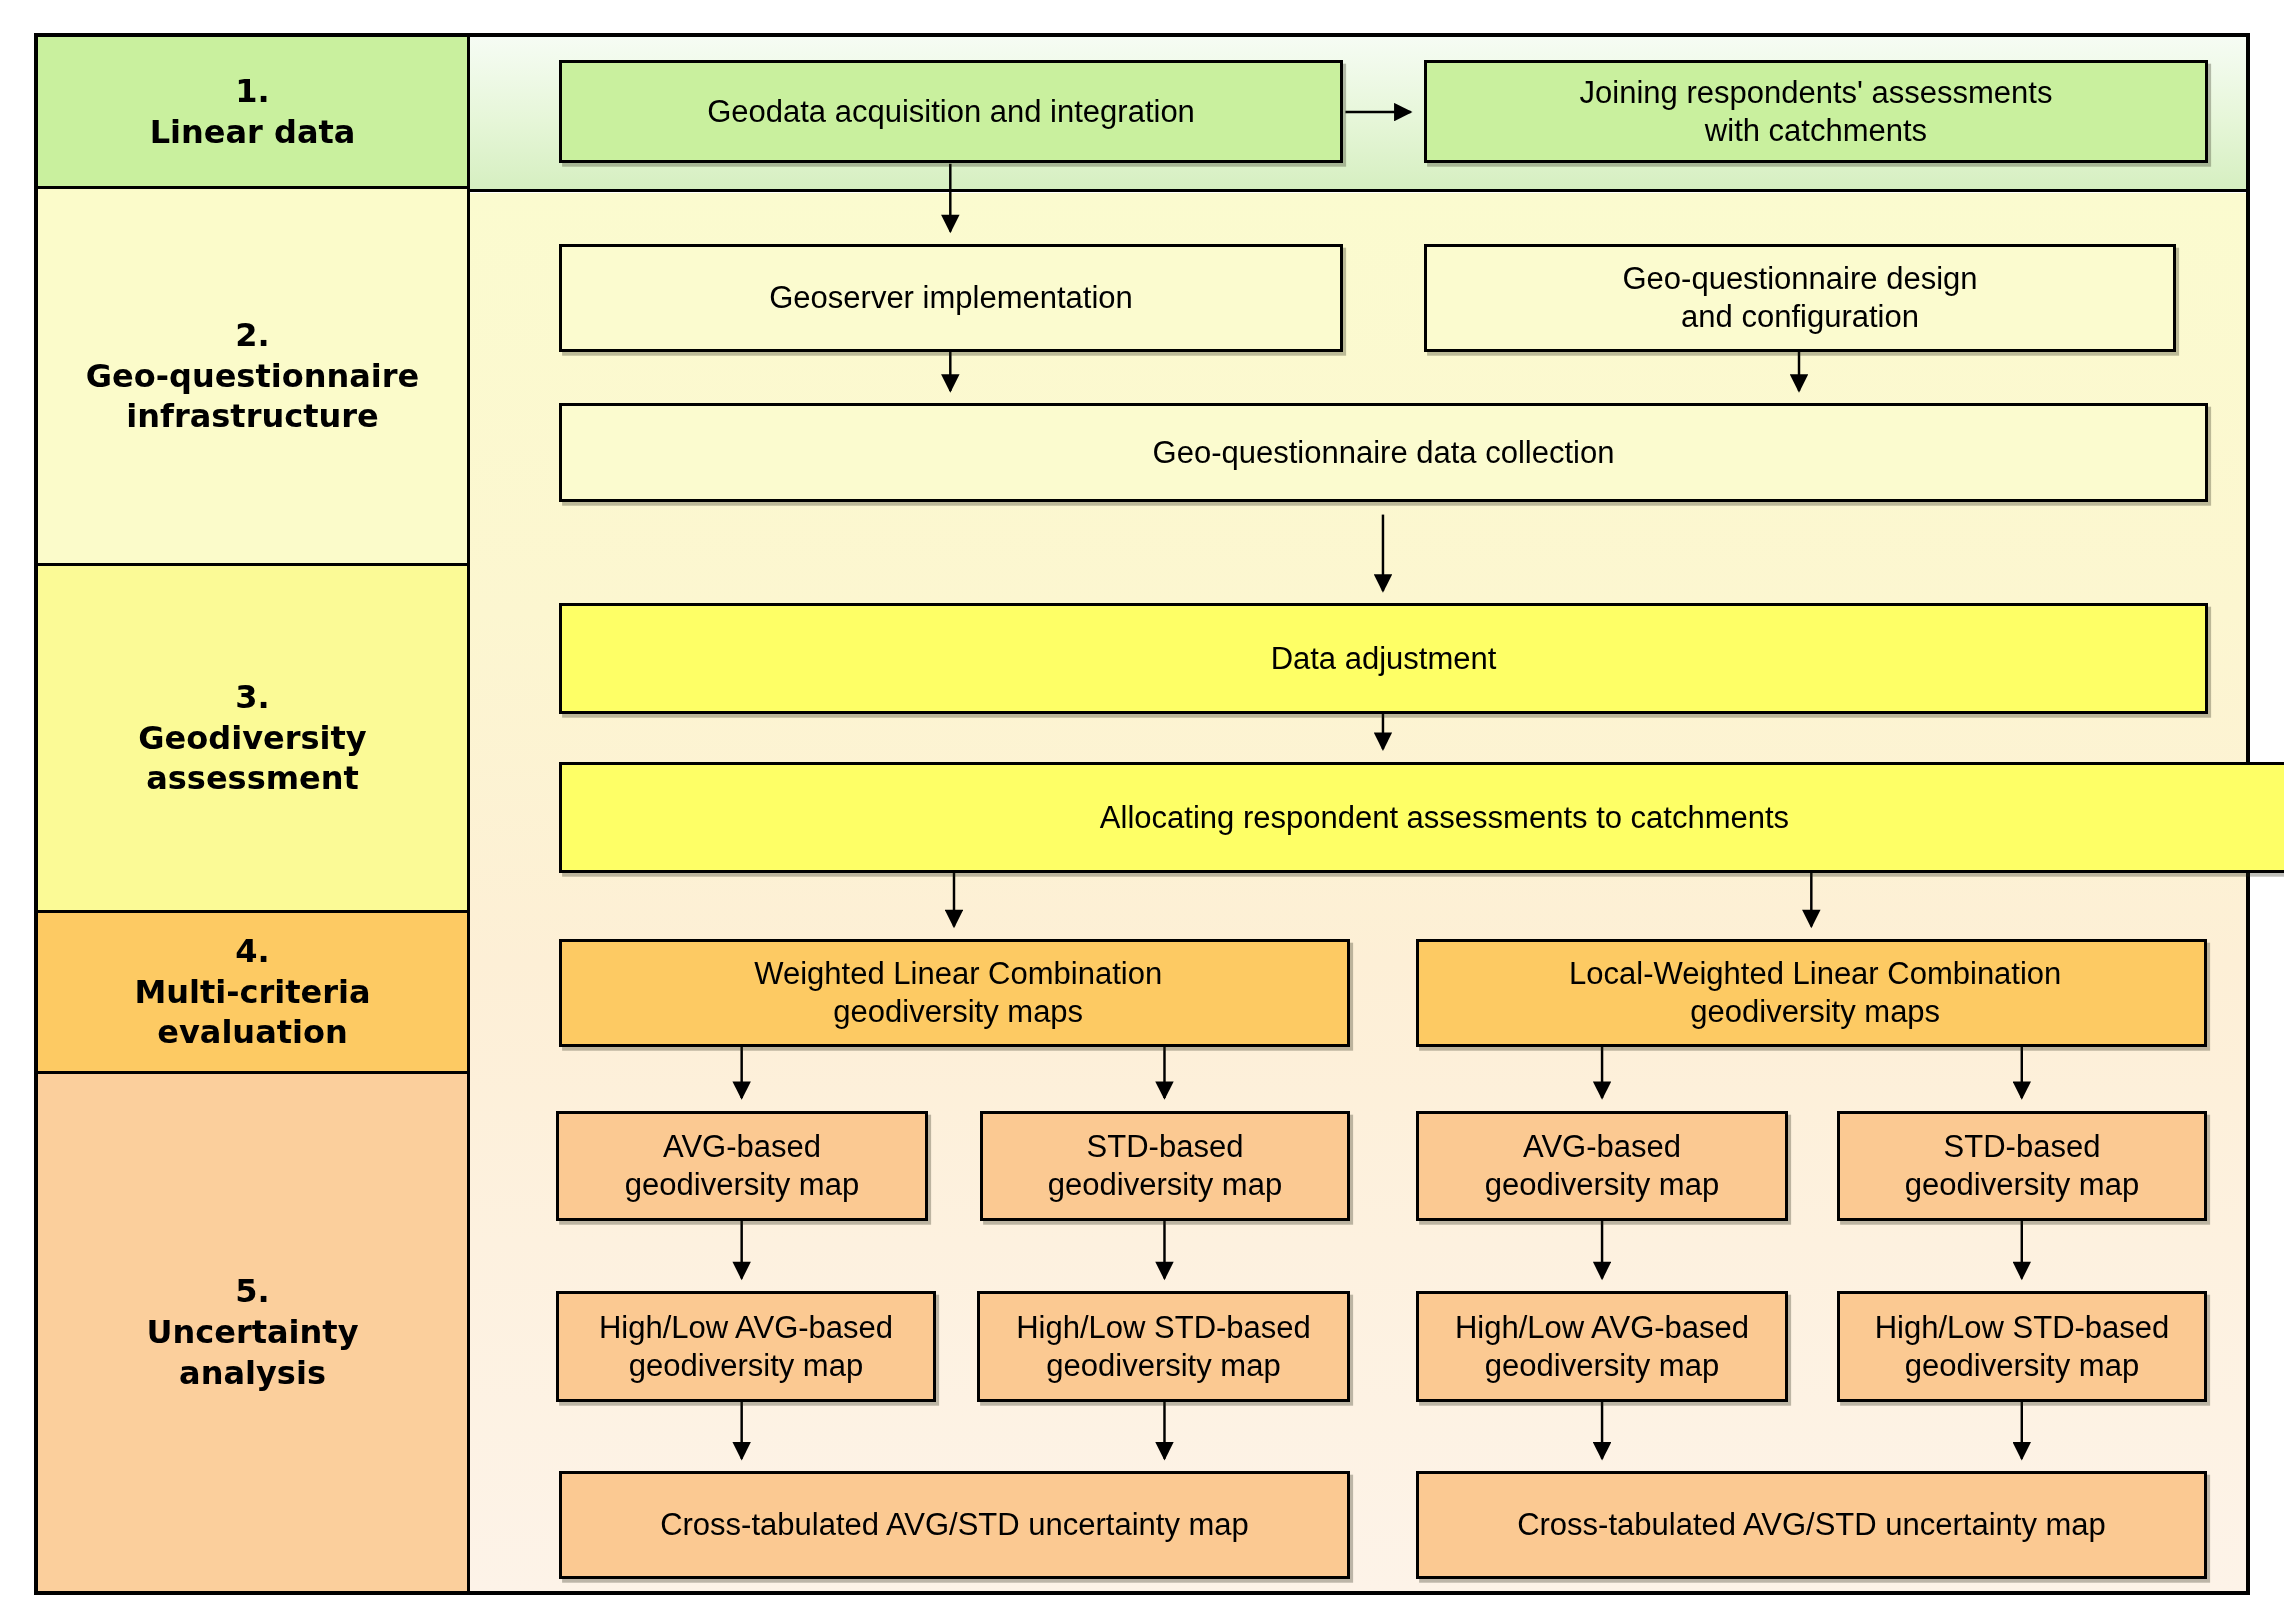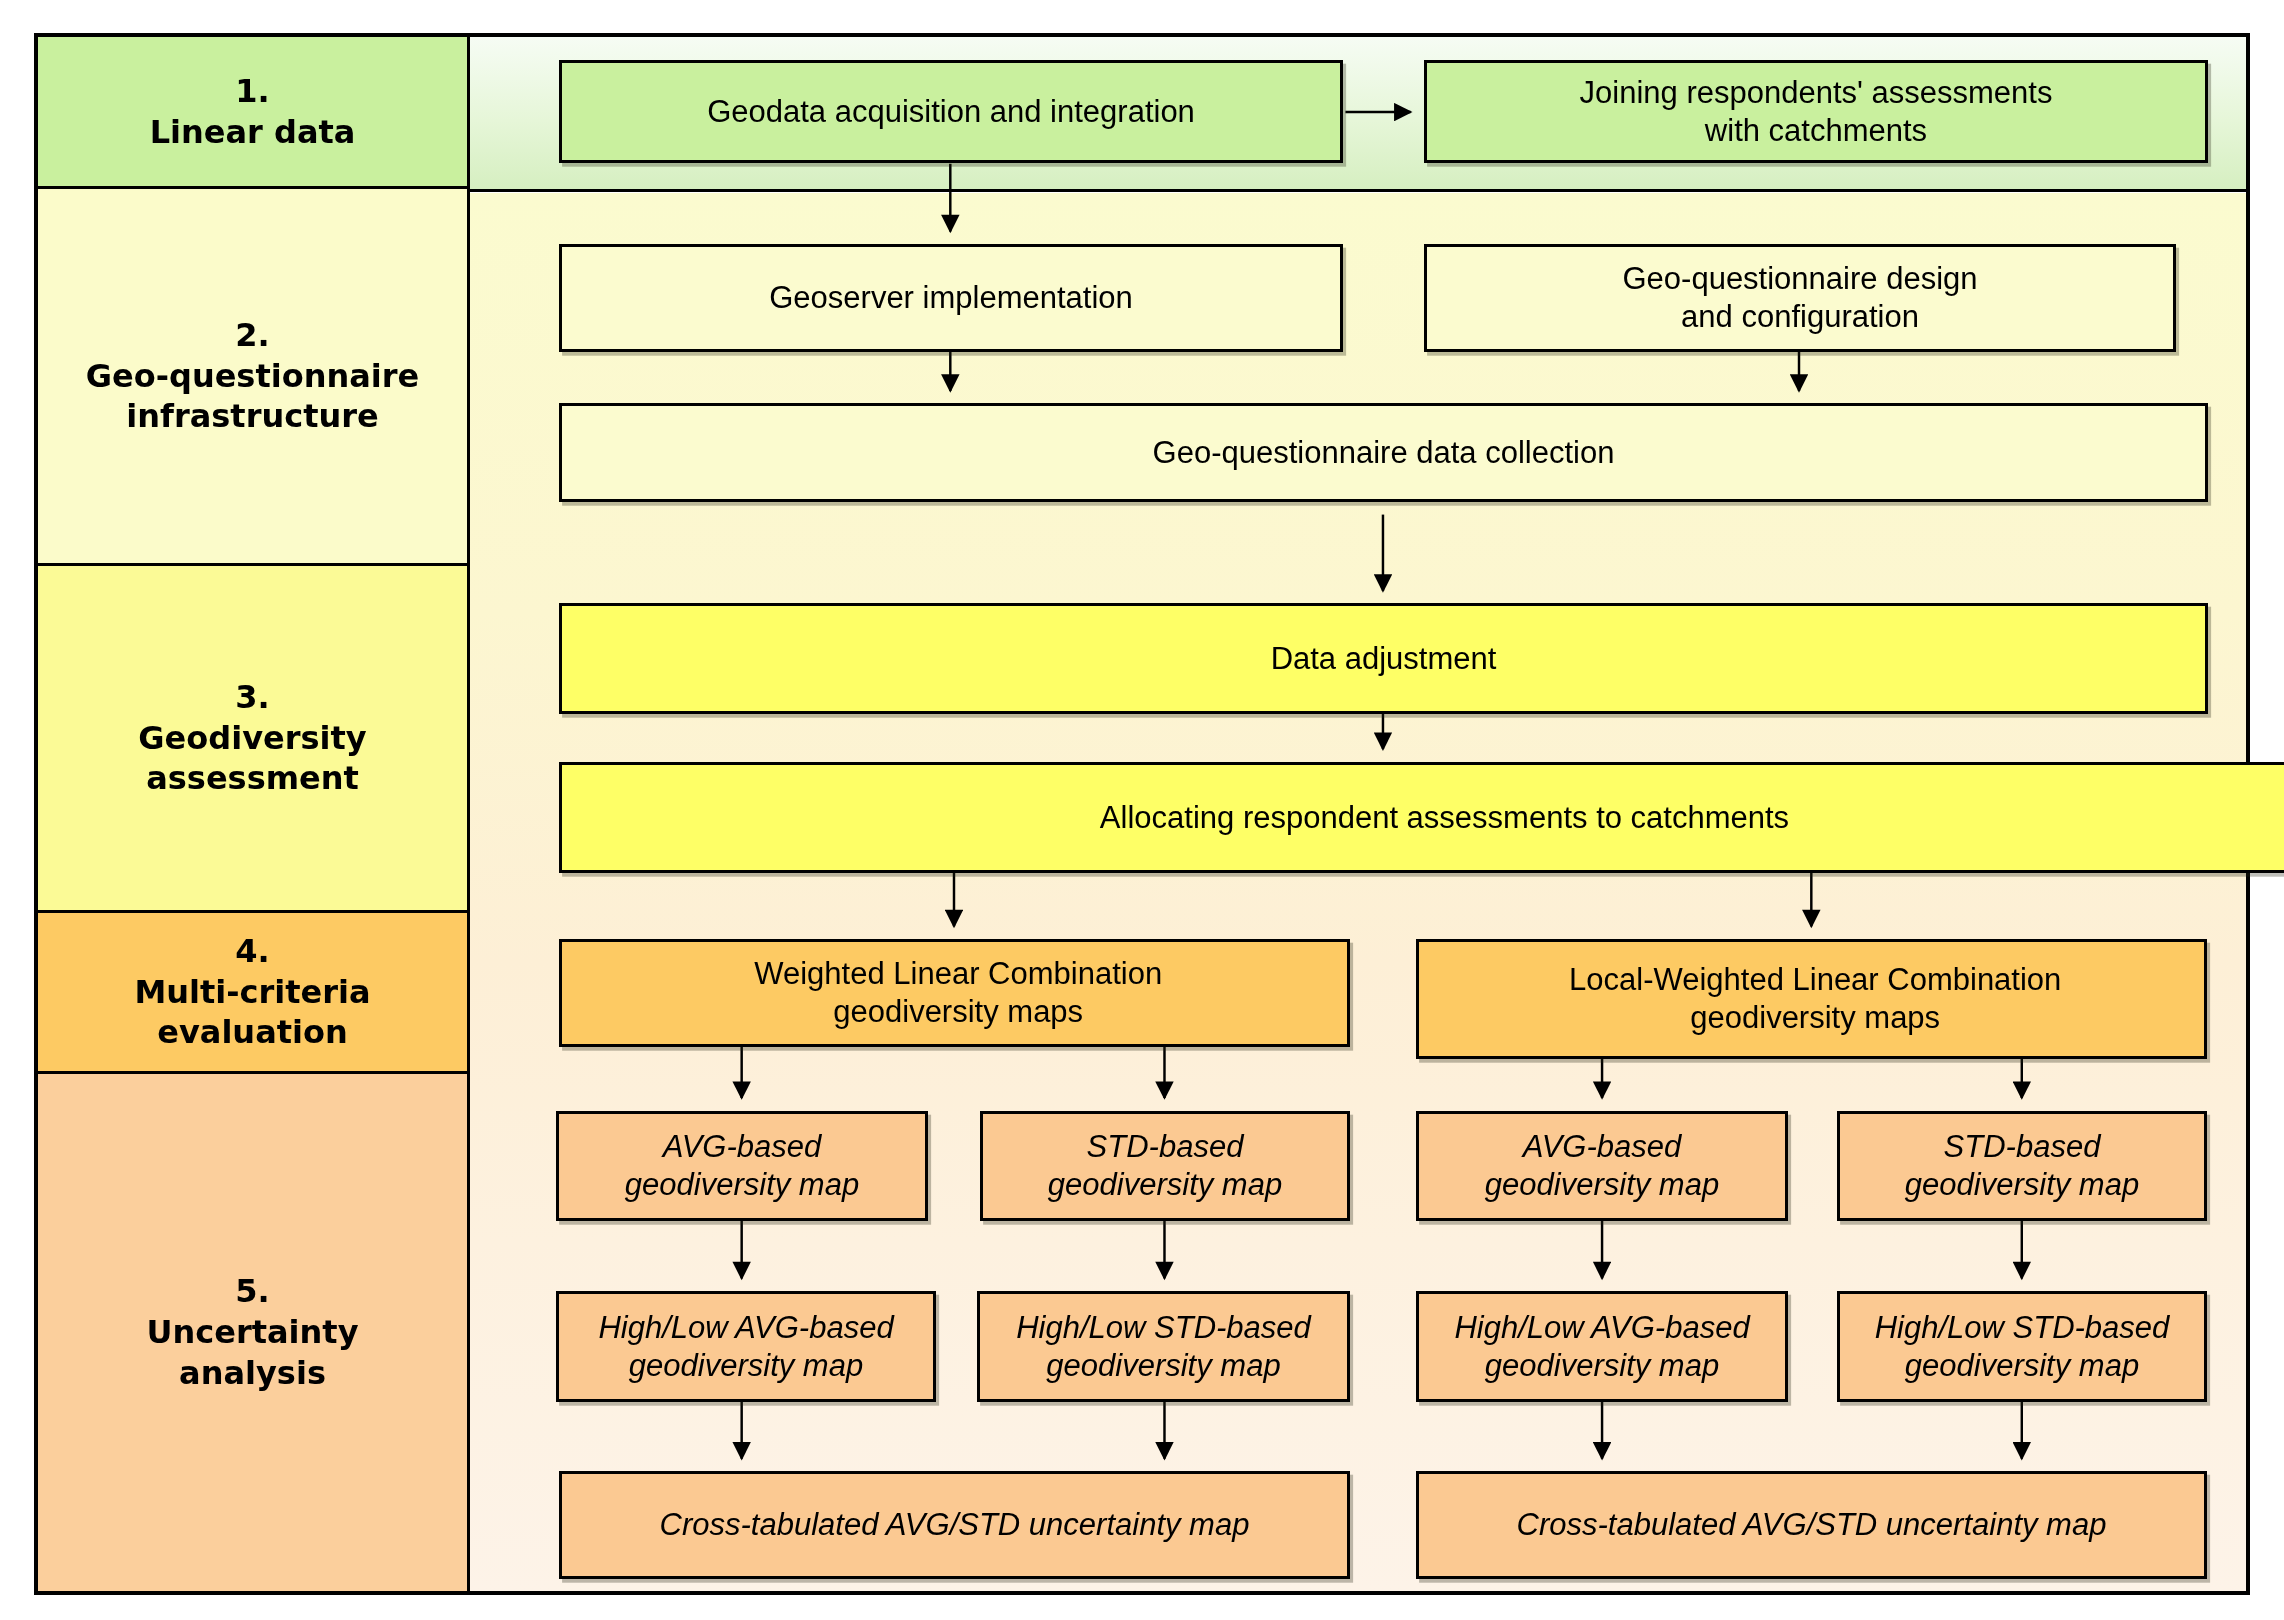--- a/index.html
+++ b/index.html
@@ -66,31 +66,31 @@
     display: flex; align-items: center; justify-content: center;
     text-align: center;
     font-size: 31px; line-height: 1.22;
     white-space: pre-line;
     padding: 3.7px 8.6px;
   }
   .fill-green  { background: var(--box-green,  #c9f09e); }
   .fill-pale   { background: var(--box-pale,   #fbfbcf); }
   .fill-yellow { background: var(--box-yellow, #feff66); }
   .fill-orange { background: var(--box-orange, #fdca63); padding-left: 16px; }
-  .fill-peach  { background: var(--box-peach,  #fbc992); font-style: italic; }
+  .fill-peach  { background: var(--box-peach,  #fbc992); }
 
   #n-geodata    { left: 89px;  top: 23.4px;   width: 784px; height: 103px; }
   #n-joining    { left: 954px; top: 23.4px;   width: 784px; height: 103px; }
   #n-geoserver  { left: 89px;  top: 207px;  width: 784px; height: 108px; }
   #n-design     { left: 954px; top: 207px;  width: 752px; height: 108px; }
   #n-collect    { left: 89px;  top: 366px;  width: 1649px; height: 99px; }
   #n-adjust     { left: 89px;  top: 566px;  width: 1649px; height: 111px; }
   #n-allocate   { left: 89px;  top: 725px; width: 1771px; height: 111px; }
   #n-wlc        { left: 89px;  top: 902px; width: 791px; height: 108px; }
-  #n-lwlc       { left: 946px; top: 902px; width: 791px; height: 120px; }
+  #n-lwlc       { left: 946px; top: 902px; width: 791px; height: 108px; }
   #n-avg-wlc    { left: 86px;  top: 1074px; width: 372px;  height: 110px; }
   #n-std-wlc    { left: 510px;  top: 1074px; width: 370px;  height: 110px; }
   #n-avg-lwlc   { left: 946px; top: 1074px; width: 372px;  height: 110px; }
   #n-std-lwlc   { left: 1367px; top: 1074px; width: 370px;  height: 110px; }
   #n-hlavg-wlc  { left: 86px;  top: 1254px; width: 380px;  height: 111px; }
   #n-hlstd-wlc  { left: 507px;  top: 1254px; width: 373px;  height: 111px; }
   #n-hlavg-lwlc { left: 946px; top: 1254px; width: 372px;  height: 111px; }
   #n-hlstd-lwlc { left: 1367px; top: 1254px; width: 370px;  height: 111px; }
   #n-cross-wlc  { left: 89px;  top: 1434px; width: 791px; height: 108px; }
   #n-cross-lwlc { left: 946px; top: 1434px; width: 791px; height: 108px; }

